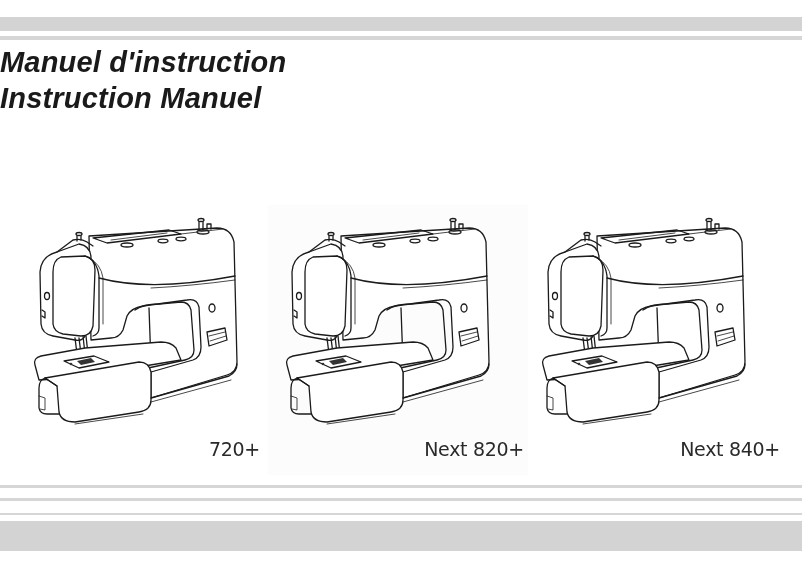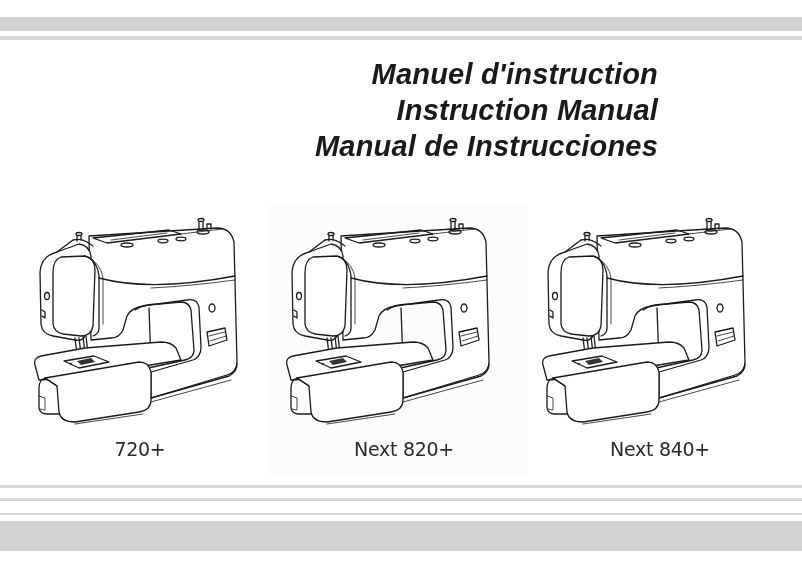--- a/index.html
+++ b/index.html
@@ -4,39 +4,39 @@
 <style>
   html, body { margin: 0; padding: 0; }
   body {
     width: 802px; height: 565px; position: relative; overflow: hidden;
     background: #ffffff;
     font-family: "Liberation Sans", sans-serif;
   }
   .band { position: absolute; left: 0; width: 802px; background: #d3d3d3; }
   .line { position: absolute; left: 0; width: 802px; background: #d6d6d6; }
   .title-block {
-    position: absolute; left: 0; top: 56px; width: 658px;
-    text-align: right;
+    position: absolute; left: 0; top: 44px; width: 658px;
+    text-align: left;
   }
   .title-line {
     display: block;
     font-family: "Liberation Sans", sans-serif;
     font-weight: bold; font-style: italic;
     font-size: 29px; line-height: 36px;
     color: #1a1a1a;
     letter-spacing: 0.2px;
   }
   .panel-bg {
     position: absolute; top: 205px; height: 270px; background: #fcfcfc;
   }
   .machine {
     position: absolute; top: 212px; width: 212px; height: 210px;
   }
   .model-label {
-    position: absolute; top: 438px; width: 240px; text-align: center;
+    position: absolute; top: 438px; width: 240px; text-align: right;
     font-family: "DejaVu Sans", sans-serif;
     font-size: 19px; color: #2a2a2a; font-weight: normal;
     letter-spacing: -0.3px;
   }
   svg .o { fill: none; stroke: #1b1b1b; stroke-width: 1.3; stroke-linejoin: round; stroke-linecap: round; }
   svg .t { fill: none; stroke: #1b1b1b; stroke-width: 0.8; stroke-linecap: round; }
   svg .fw { fill: #ffffff; stroke: #1b1b1b; stroke-width: 1.3; stroke-linejoin: round; }
   svg .fd { fill: #333; stroke: none; }
 </style>
 </head>
@@ -107,22 +107,21 @@
       <path class="t" d="M44,212 L112,202"></path>
     </g>
   </defs>
 </svg>
 
 <div class="band" style="top:17px;height:14px;"></div>
 <div class="line" style="top:36px;height:4px;"></div>
 
 <div class="title-block">
   <span class="title-line">Manuel d'instruction</span>
-  <span class="title-line">Instruction Manual</span>
-  <span class="title-line">Manual de Instrucciones</span>
+  <span class="title-line">Instruction Manuel</span>
 </div>
 
 <div class="panel-bg" style="left:268px;width:260px;"></div>
 
 <div class="machine" style="left:31px;">
   <svg width="212" height="215" viewBox="0 0 212 215">
       <use href="#sewing-machine"></use>
     </svg>
 </div>
 <div class="machine" style="left:283px;">

